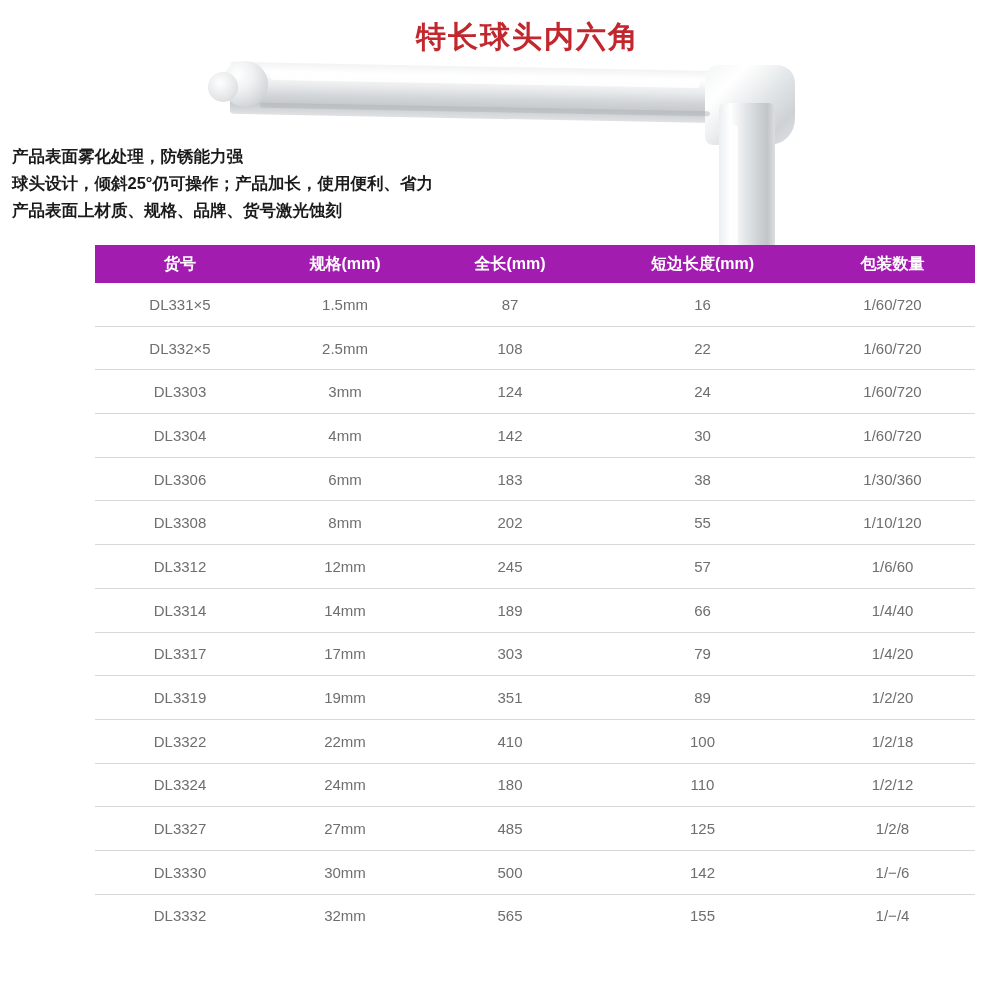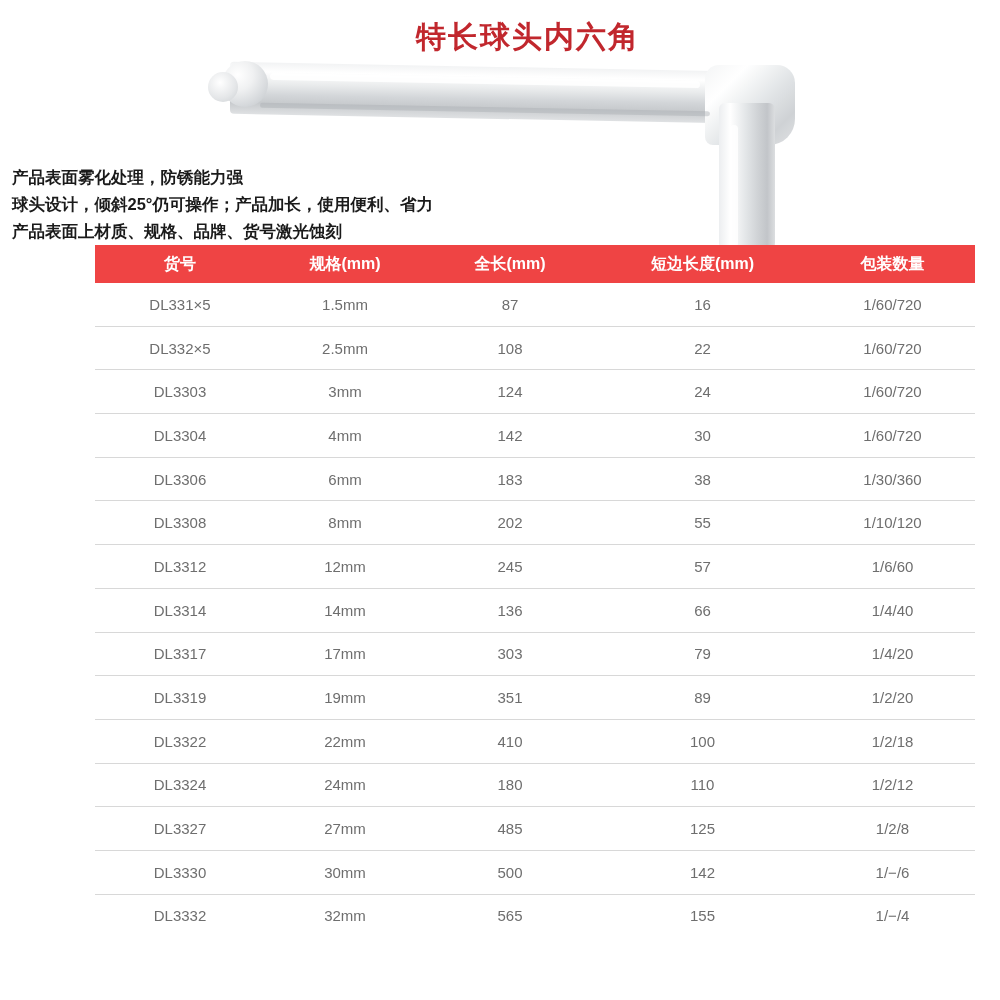--- a/index.html
+++ b/index.html
@@ -116,39 +116,39 @@
     top: 70px;
     width: 8px;
     height: 122px;
     background: rgba(255,255,255,0.8);
     border-radius: 4px;
   }
   
   .features {
     position: absolute;
     left: 12px;
-    top: 164px;
+    top: 143px;
     font-size: 16.5px;
     line-height: 27px;
     color: #1a1a1a;
     font-weight: bold;
   }
   .features div { white-space: nowrap; }
   
   .spec-table {
     position: absolute;
     left: 95px;
     top: 245px;
     width: 880px;
     border-collapse: collapse;
     font-size: 15px;
     color: #666666;
   }
   .spec-table thead th {
-    background: #ef4444;
+    background: #a21caf;
     color: #ffffff;
     font-size: 16px;
     font-weight: bold;
     height: 36px;
     text-align: center;
     border: none;
   }
   .spec-table tbody td {
     height: 40.7px;
     text-align: center;
@@ -253,21 +253,21 @@
       <tr>
         <td>DL3312</td>
         <td>12mm</td>
         <td>245</td>
         <td>57</td>
         <td>1/6/60</td>
       </tr>
       <tr>
         <td>DL3314</td>
         <td>14mm</td>
-        <td>136</td>
+        <td>189</td>
         <td>66</td>
         <td>1/4/40</td>
       </tr>
       <tr>
         <td>DL3317</td>
         <td>17mm</td>
         <td>303</td>
         <td>79</td>
         <td>1/4/20</td>
       </tr>

